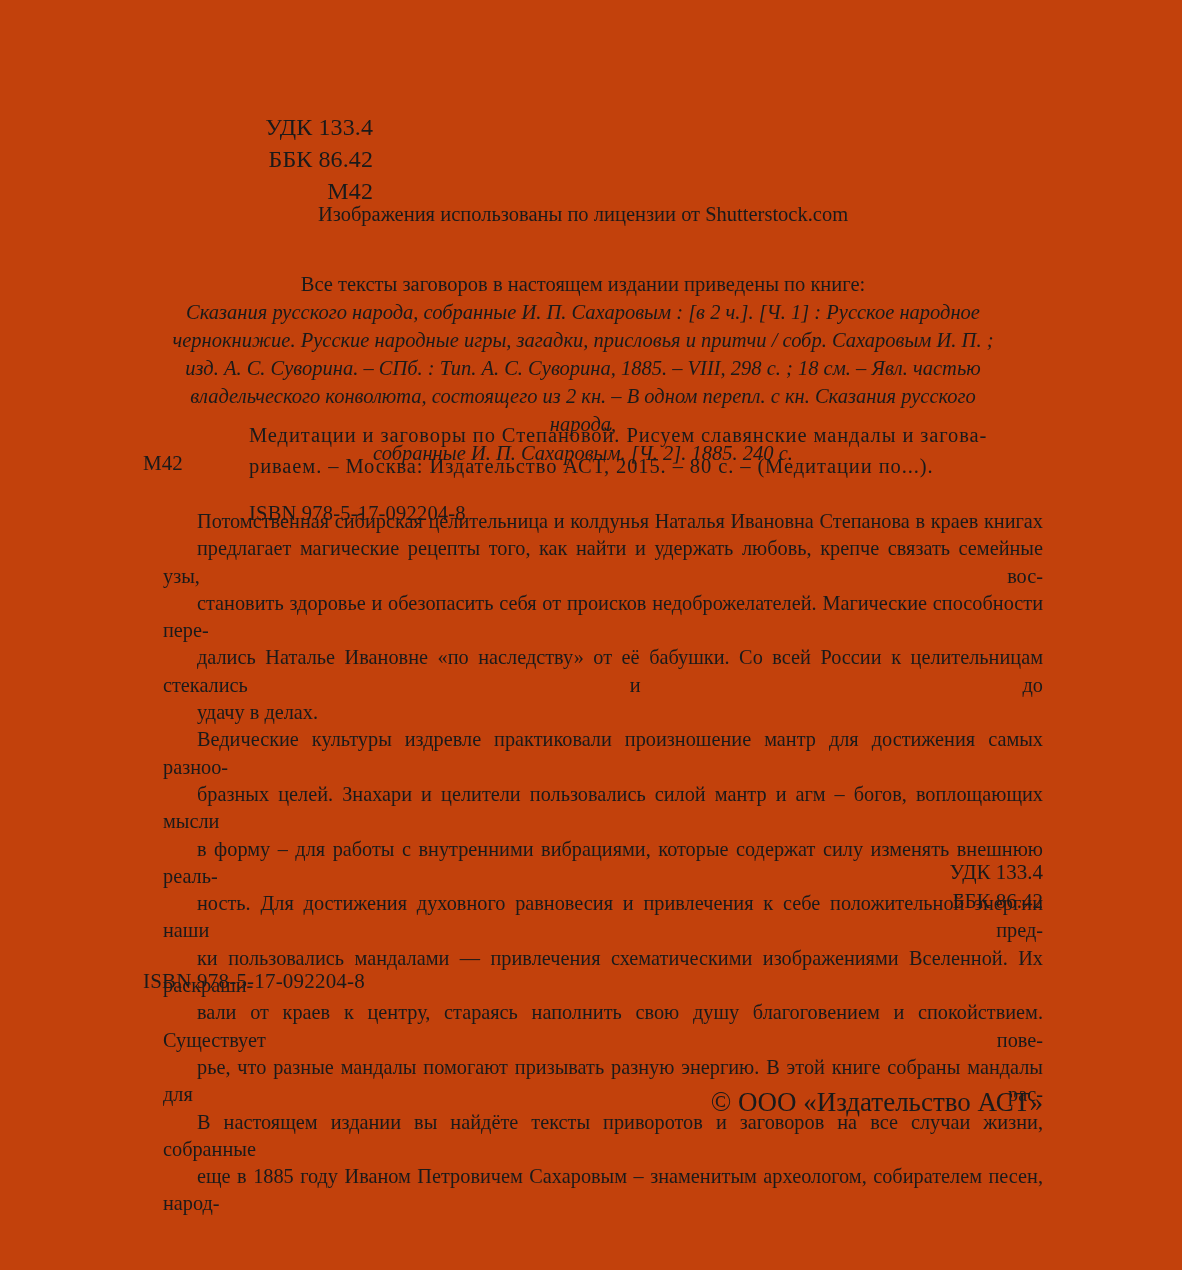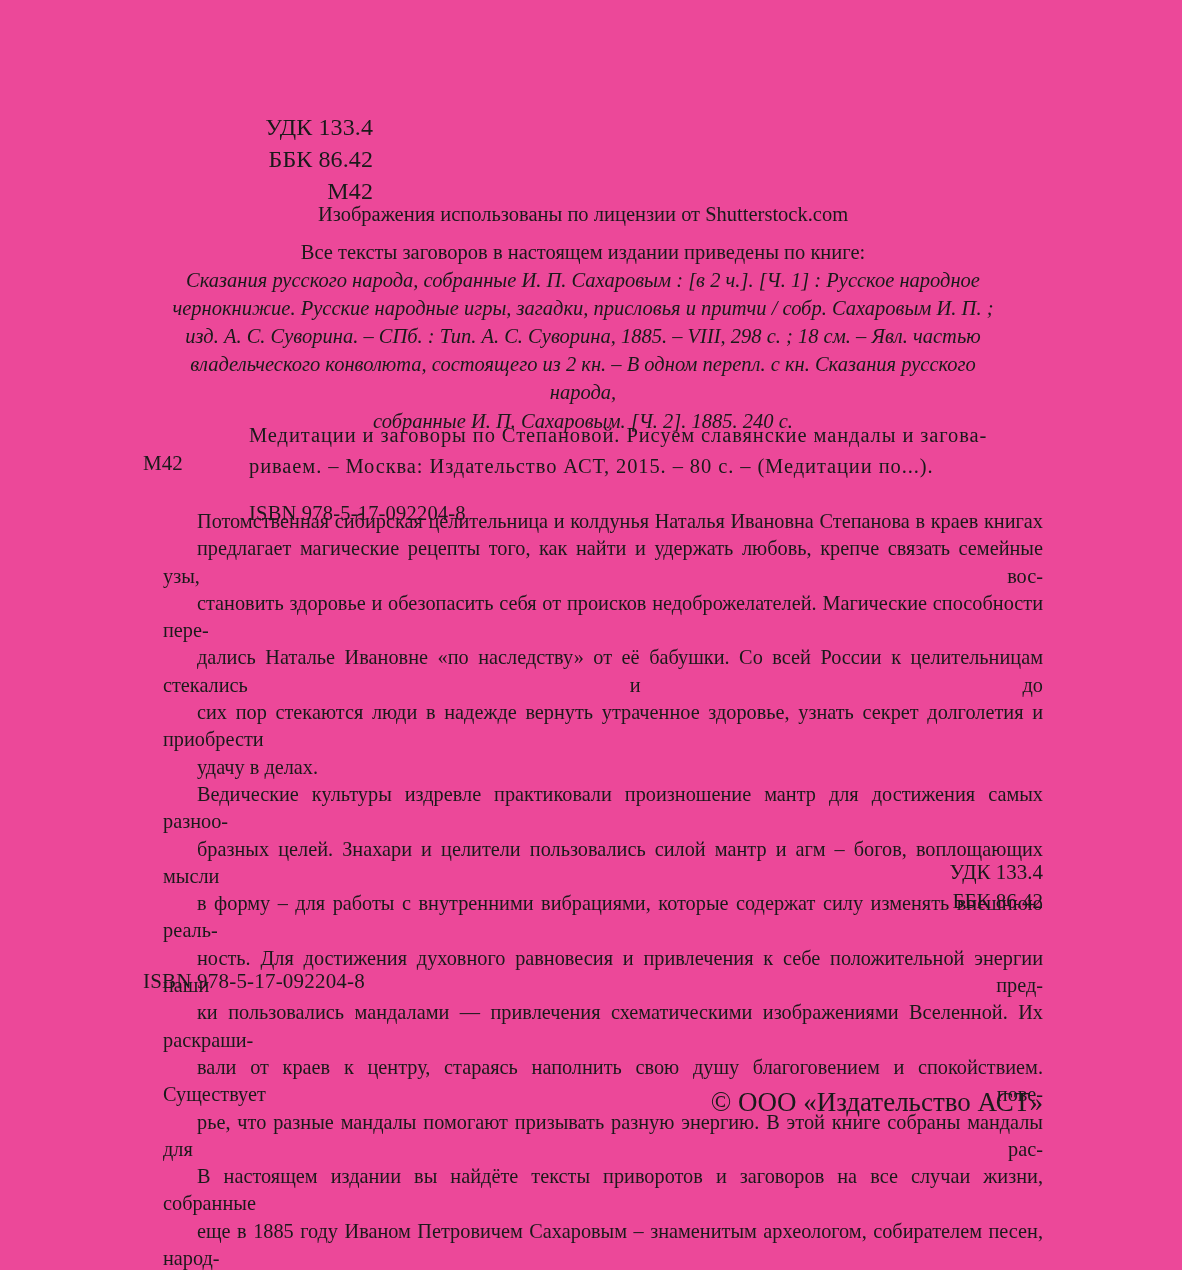--- a/index.html
+++ b/index.html
@@ -13,21 +13,21 @@
     height: 1270px;
     position: relative;
     font-family: "Liberation Serif", "DejaVu Serif", serif;
     color: #1a1a1a;
     -webkit-font-smoothing: antialiased;
   }
 
   .page {
     position: absolute;
     inset: 0;
-    background: #ec4899;
+    background: #c2410c;
   }
 
   
   .codes-top {
     position: absolute;
     left: 143px;
     top: 112px;
     width: 230px;
     text-align: right;
     font-size: 24px;
@@ -40,21 +40,21 @@
   .credits {
     position: absolute;
     left: 155px;
     top: 200px;
     width: 856px;
     text-align: center;
     font-size: 20.5px;
     line-height: 1.37;
   }
   .credits .shutterstock { display: block; }
-  .credits .cite-head { display: block; margin-top: 10px; }
+  .credits .cite-head { display: block; margin-top: 42px; }
   .credits .cite-line { display: block; font-style: italic; }
 
   
   .record {
     position: absolute;
     left: 143px;
     top: 420px;
     width: 876px;
     font-size: 20.5px;
     line-height: 1.5;
@@ -169,21 +169,20 @@
     </div>
   </div>
 
   <div class="annotation">
 
     <p>
       <span class="ln first">Потомственная сибирская целительница и колдунья Наталья Ивановна Степанова в краев книгах</span>
       <span class="ln">предлагает магические рецепты того, как найти и удержать любовь, крепче связать семейные узы, вос-</span>
       <span class="ln">становить здоровье и обезопасить себя от происков недоброжелателей. Магические способности пере-</span>
       <span class="ln">дались Наталье Ивановне «по наследству» от её бабушки. Со всей России к целительницам стекались и до</span>
-      <span class="ln">сих пор стекаются люди в надежде вернуть утраченное здоровье, узнать секрет долголетия и приобрести</span>
       <span class="ln last">удачу в делах.</span>
     </p>
 
     <p>
       <span class="ln first">Ведические культуры издревле практиковали произношение мантр для достижения самых разноо-</span>
       <span class="ln">бразных целей. Знахари и целители пользовались силой мантр и агм – богов, воплощающих мысли</span>
       <span class="ln">в форму – для работы с внутренними вибрациями, которые содержат силу изменять внешнюю реаль-</span>
       <span class="ln">ность. Для достижения духовного равновесия и привлечения к себе положительной энергии наши пред-</span>
       <span class="ln">ки пользовались мандалами — привлечения схематическими изображениями Вселенной. Их раскраши-</span>
       <span class="ln">вали от краев к центру, стараясь наполнить свою душу благоговением и спокойствием. Существует пове-</span>

